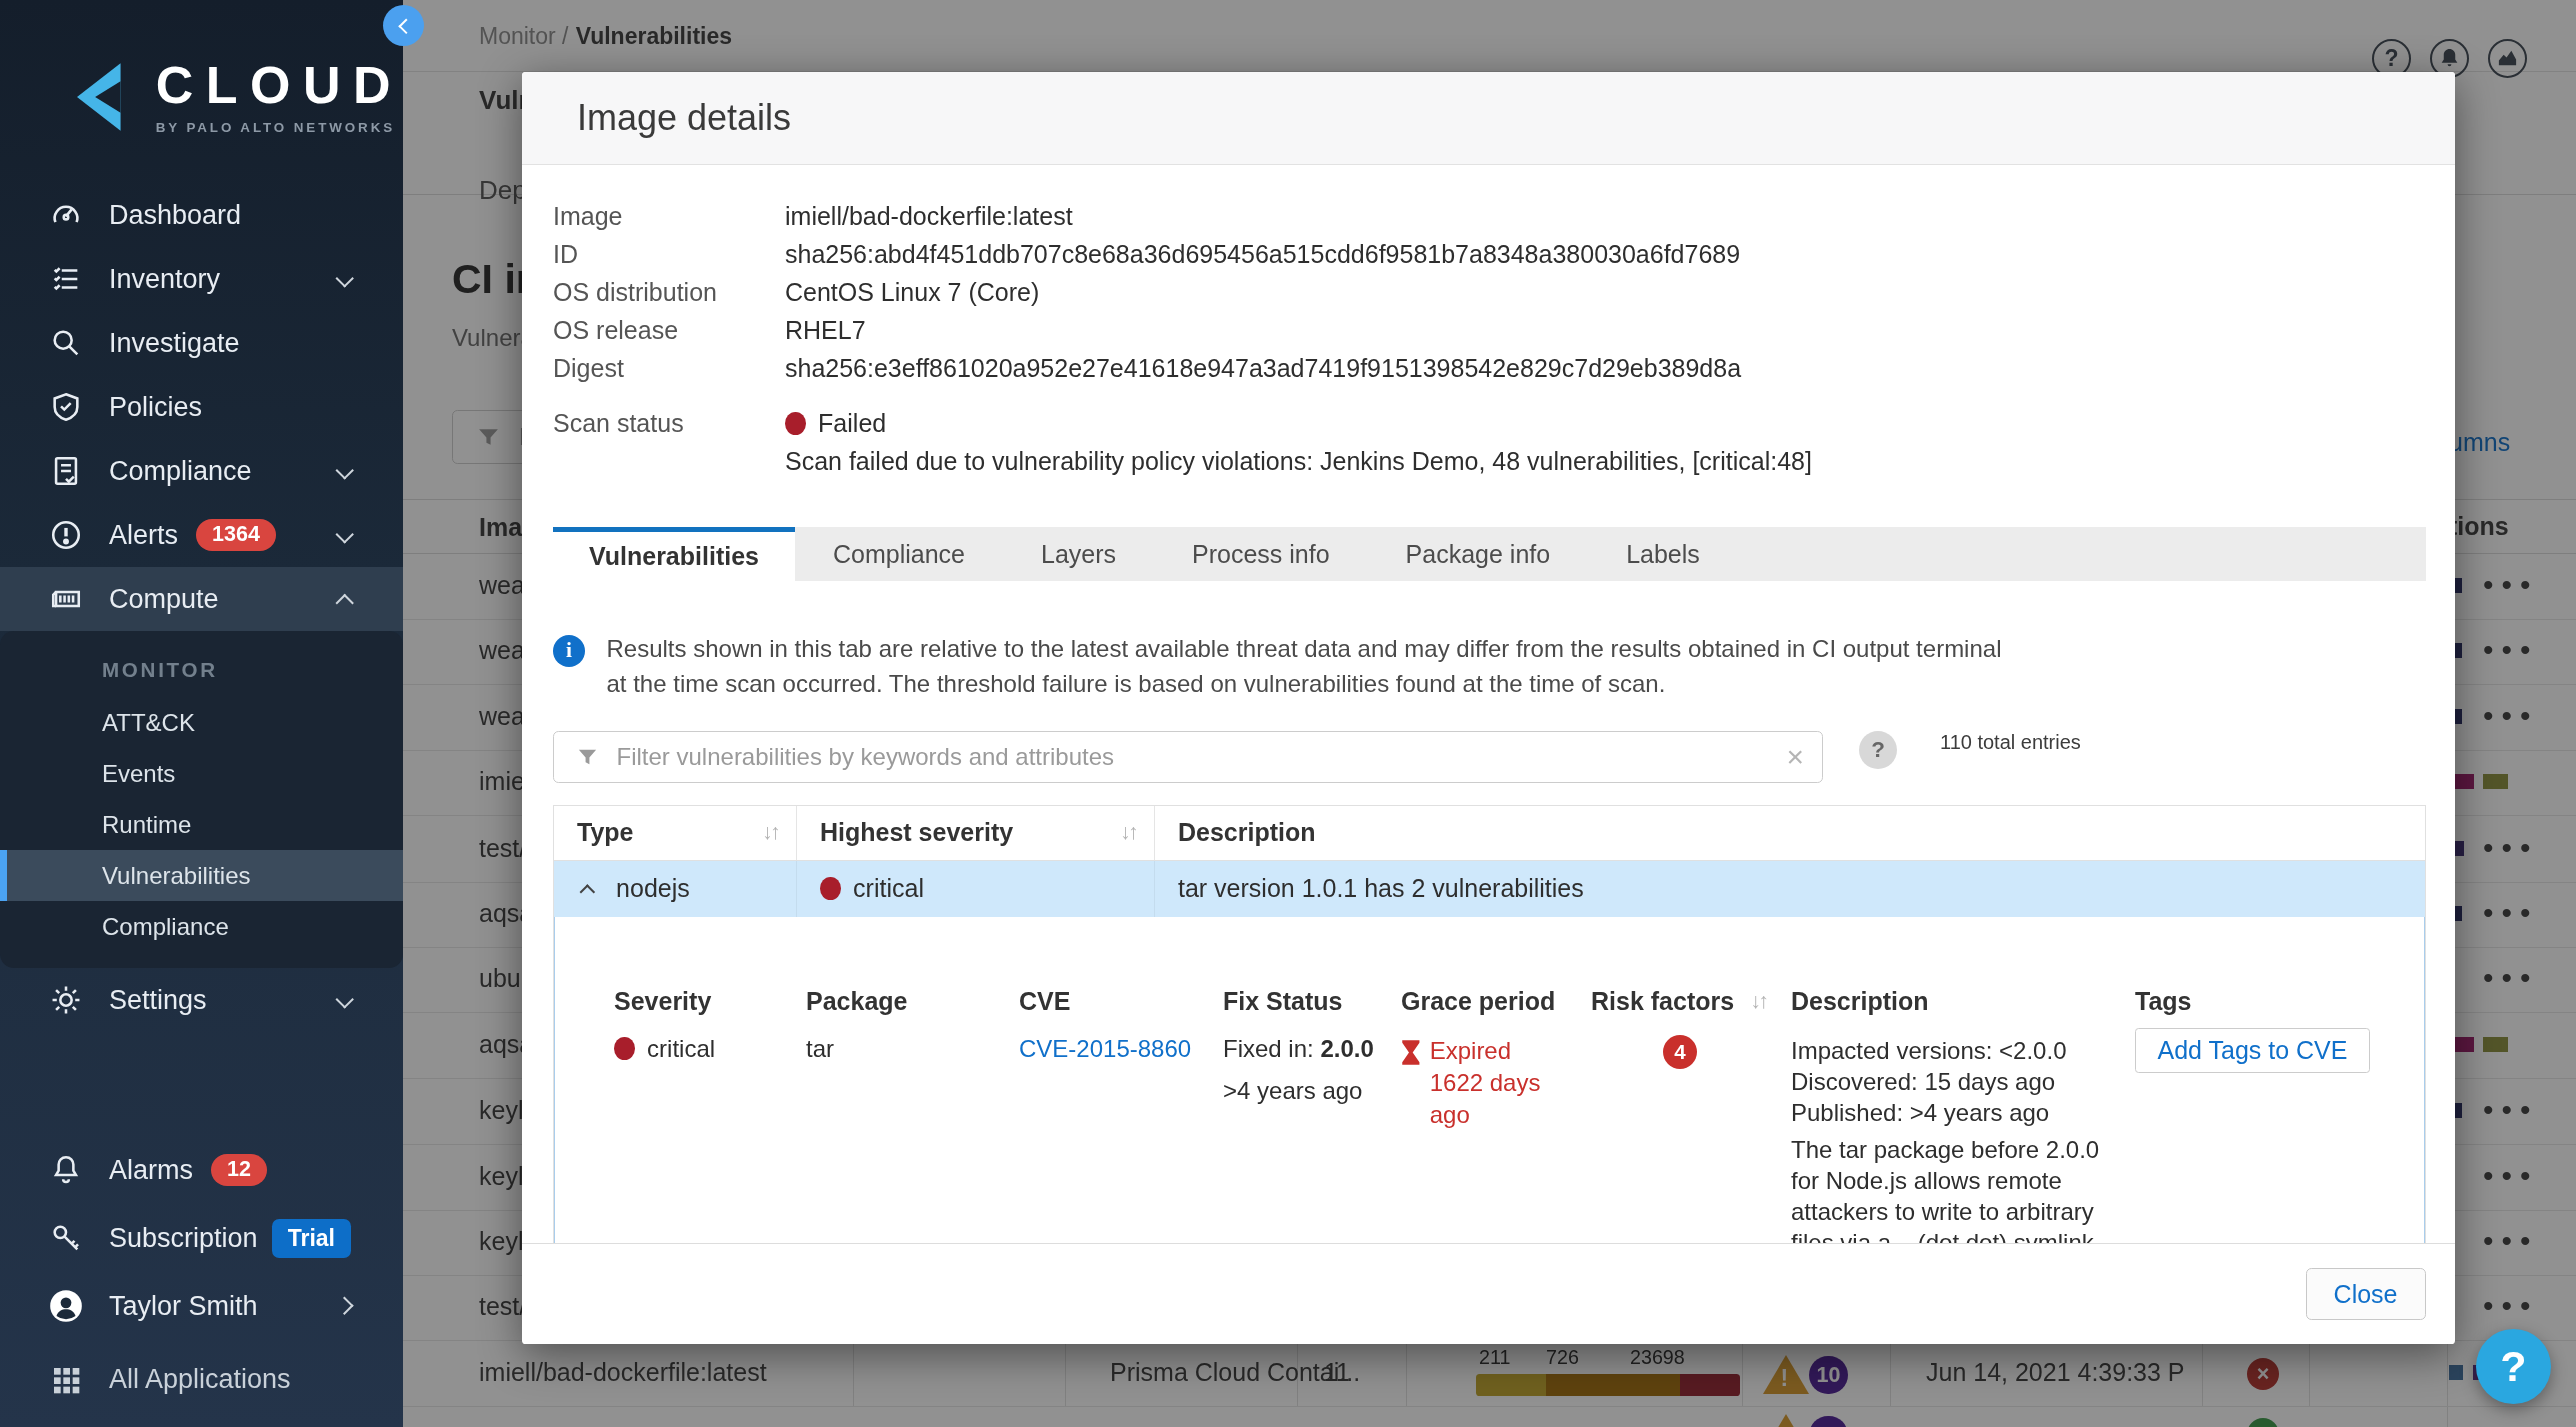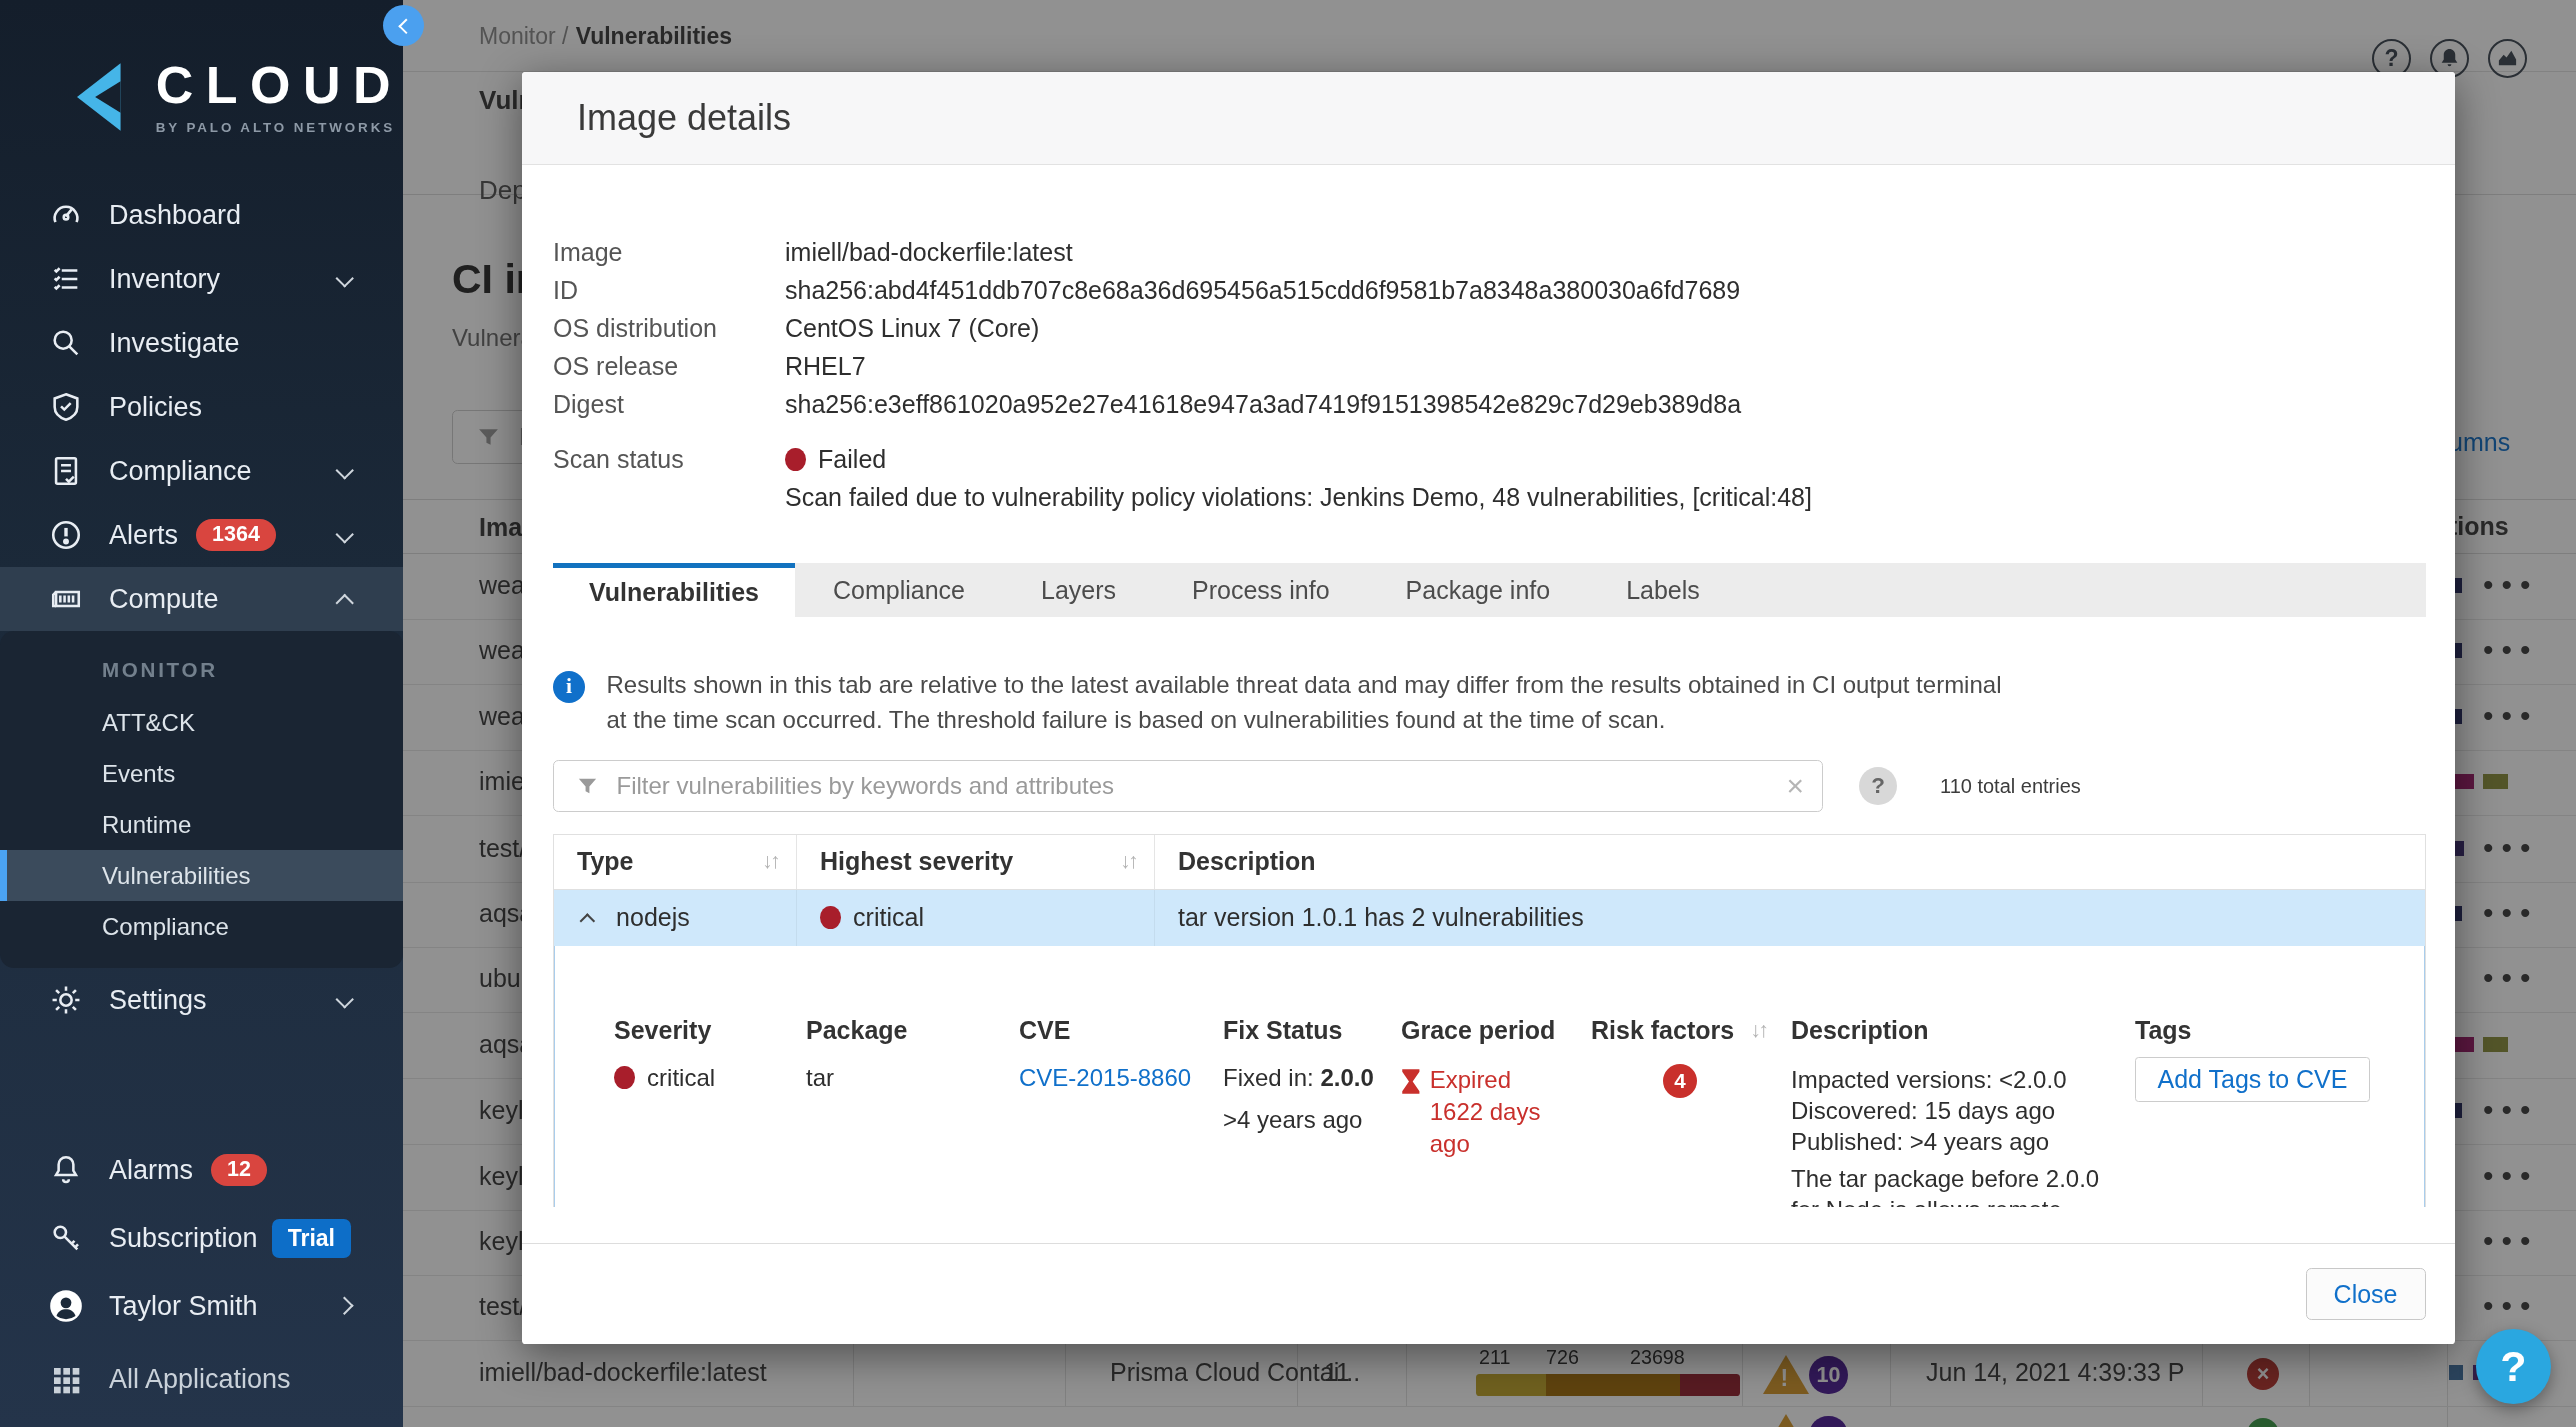--- a/index.html
+++ b/index.html
@@ -78,42 +78,42 @@
 
   .overlay{ position:absolute; left:403px; top:0; width:2174px; height:1428px;
             background:rgba(22,22,22,0.47); z-index:20; }
 
   .help-bubble{ position:absolute; left:2476px; top:1329px; width:75px; height:75px; border-radius:50%;
                 background:#2aa7e0; color:#fff; font-size:43px; font-weight:bold; display:flex; align-items:center;
                 justify-content:center; z-index:50; box-shadow:0 5.4px 16px rgba(0,0,0,.35); cursor:pointer; }
 
   
   .modal{ position:absolute; left:522px; top:72px; width:1933px; height:1272px; background:#fff; z-index:40;
-          border-radius:3.6px; box-shadow:0 10.7px 43px rgba(0,0,0,.45); display:flex; flex-direction:column;gap:36px; }
+          border-radius:3.6px; box-shadow:0 10.7px 43px rgba(0,0,0,.45); display:flex; flex-direction:column; }
   .modal-header{ height:93px; background:#f7f7f8; border-bottom:0.9px solid #e2e2e2; display:flex; align-items:center;
                  padding-left:55px; border-radius:3.6px 3.6px 0 0; }
   .modal-title{ font-size:36px; color:#3a3a3a; }
   .modal-body{ flex:1; padding:32px 29.5px 0 31px; display:flex; flex-direction:column; overflow:hidden; }
   .field-row{ display:flex; font-size:25px; line-height:38px; }
   .field-label{ width:232px; color:#555; flex:none; }
   .field-value{ color:#2e2e2e; }
   .status-block{ margin-top:17px; }
   .dot{ display:inline-block; width:20.6px; height:23px; border-radius:50%; background:#a81e2b; vertical-align:-2.7px; margin-right:12.5px; }
   .status-detail{ margin-top:0; }
 
   .tabs{ display:flex; margin-top:47px; background:#ececec; height:54px; }
   .tab{ display:flex; align-items:center; padding:0 38px; font-size:25px; color:#4c4c4c; cursor:pointer; }
   .tab.active{ background:#fff; border-top:5.4px solid #1272bf; font-weight:bold; color:#333; padding:0 36px; }
 
   .info-row{ display:flex; margin-top:50px; gap:21.5px; }
   .info-icon{ width:32px; height:32px; border-radius:50%; background:#1070ca; color:#fff; font-size:21.5px;
               font-weight:bold; font-family:"Liberation Serif",serif; display:flex; align-items:center; justify-content:center; flex:none; margin-top:3.6px;}
   .info-text{ font-size:24px; color:#4a4a4a; line-height:35px; }
 
-  .filter-row{ display:flex; align-items:center; margin-top:23px; }
+  .filter-row{ display:flex; margin-top:30px; }
   .filter-box{ width:1270px; height:52px; border:1.8px solid #ccc; border-radius:5.4px; display:flex; align-items:center;
                padding:0 18px 0 21.5px; gap:18px; }
   .filter-box input{ border:none; outline:none; flex:1; font-size:24px; color:#555; font-family:"Liberation Sans",sans-serif; background:transparent;}
   .filter-box input::placeholder{ color:#9a9a9a; }
   .clear-x{ color:#b5b5b5; font-size:30px; cursor:pointer; line-height:1; }
   .q-circle{ width:38px; height:38px; border-radius:50%; background:#d8d8d8; color:#666; font-weight:bold; font-size:22.4px;
              display:flex; align-items:center; justify-content:center; margin-left:36px; cursor:pointer; }
   .total-entries{ font-size:20px; color:#3c3c3c; margin-left:43px; }
 
   .vuln-table{ margin-top:21.5px; flex:1; display:flex; flex-direction:column; overflow:hidden;

